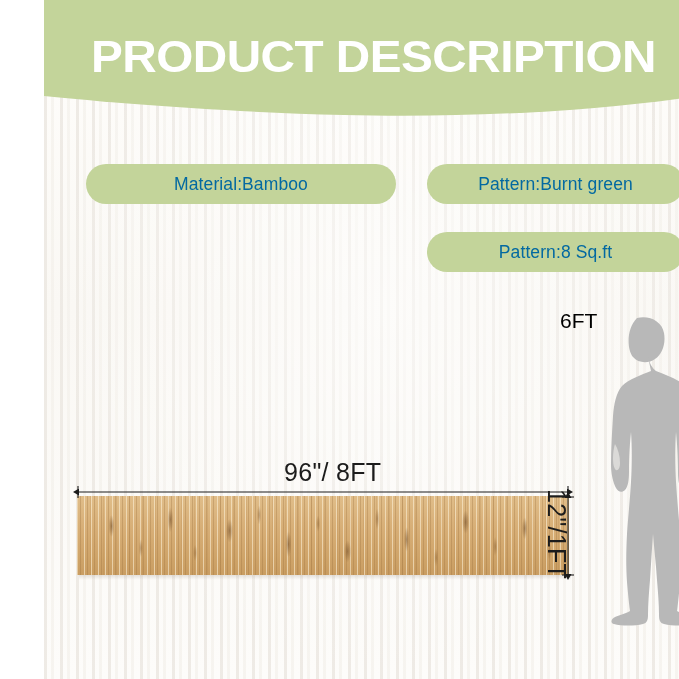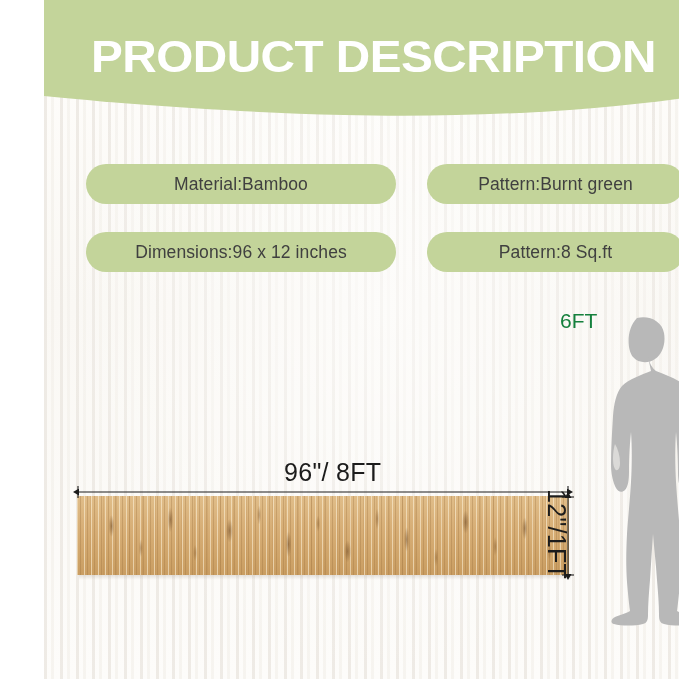--- a/index.html
+++ b/index.html
@@ -70,21 +70,21 @@
   }
 
   
   .pill {
     position: absolute;
     display: flex;
     align-items: center;
     justify-content: center;
     background: #c3d49a;
     border-radius: 999px;
-    color: #404040;
+    color: #0369a1;
     font-family: "Liberation Sans", sans-serif;
     font-size: 17.5px;
     letter-spacing: 0.1px;
     white-space: nowrap;
     box-sizing: border-box;
   }
   .pill-material   { left: 42px;  top: 164px; width: 310px; height: 40px; }
   .pill-pattern    { left: 383px; top: 164px; width: 257px; height: 40px; }
   .pill-dimensions { left: 42px;  top: 232px; width: 310px; height: 40px; }
   .pill-coverage   { left: 383px; top: 232px; width: 257px; height: 40px; }
@@ -181,21 +181,21 @@
     transform-origin: left top;
   }
 
   
   .scale-label {
     position: absolute;
     left: 516px;
     top: 309px;
     font-family: "Liberation Sans", sans-serif;
     font-size: 21px;
-    color: #15803d;
+    color: #000000;
     white-space: nowrap;
   }
   .silhouette {
     position: absolute;
     left: 548px;
     top: 316px;
     width: 122px;
     height: 318px;
   }
 </style>
@@ -215,23 +215,20 @@
   <div class="header-title">PRODUCT DESCRIPTION</div>
 
   <div class="pill pill-material">
     <span>Material:Bamboo</span>
   </div>
 
   <div class="pill pill-pattern">
     <span>Pattern:Burnt green</span>
   </div>
 
-  <div class="pill pill-dimensions">
-    <span>Dimensions:96 x 12 inches</span>
-  </div>
 
   <div class="pill pill-coverage">
     <span>Pattern:8 Sq.ft</span>
   </div>
 
   <div class="panel-wrap">
     <div class="panel"></div>
     <div class="panel-shadow"></div>
   </div>
 

